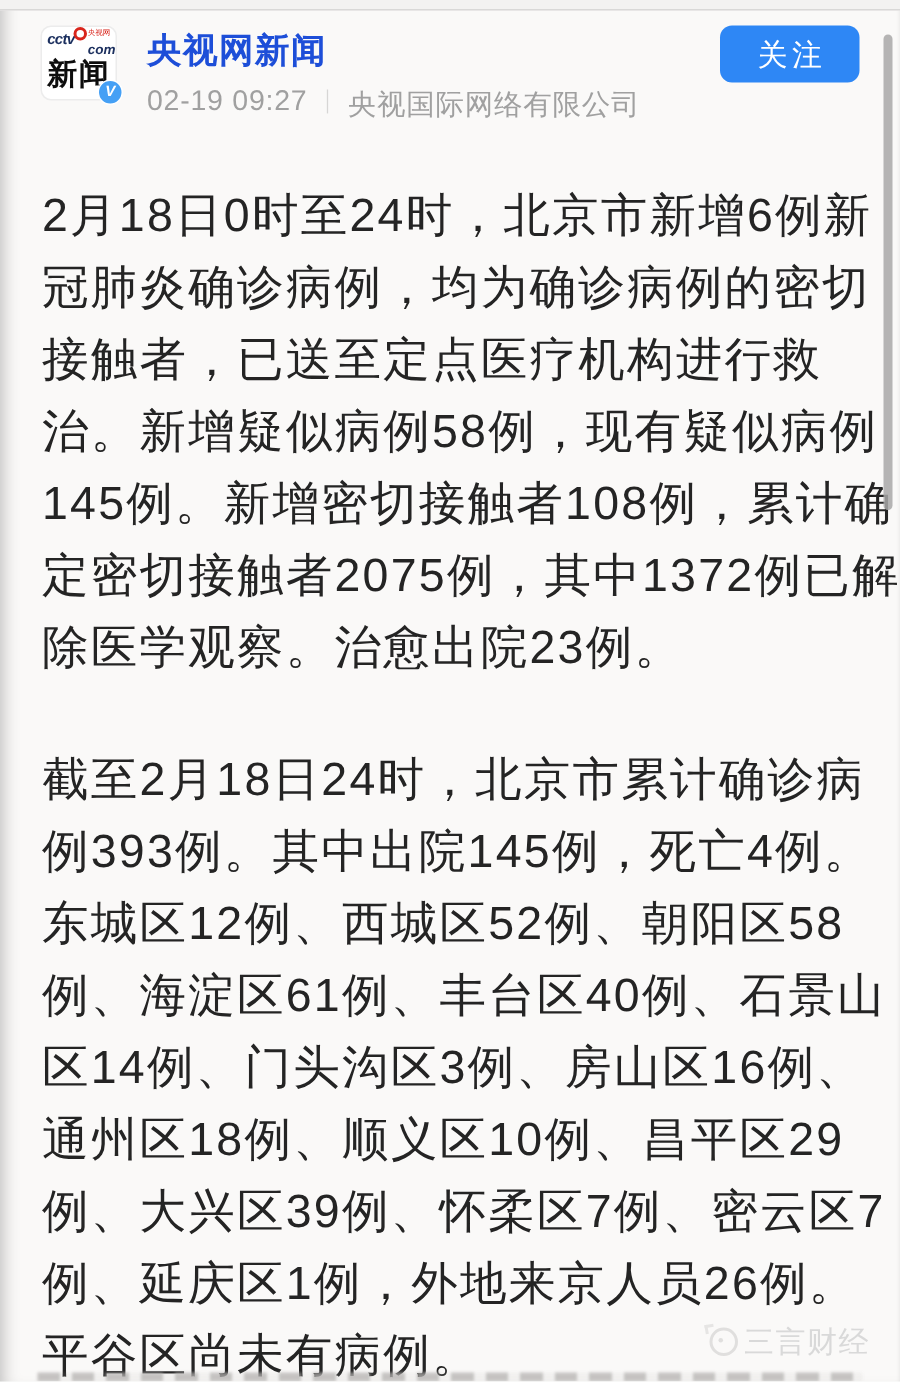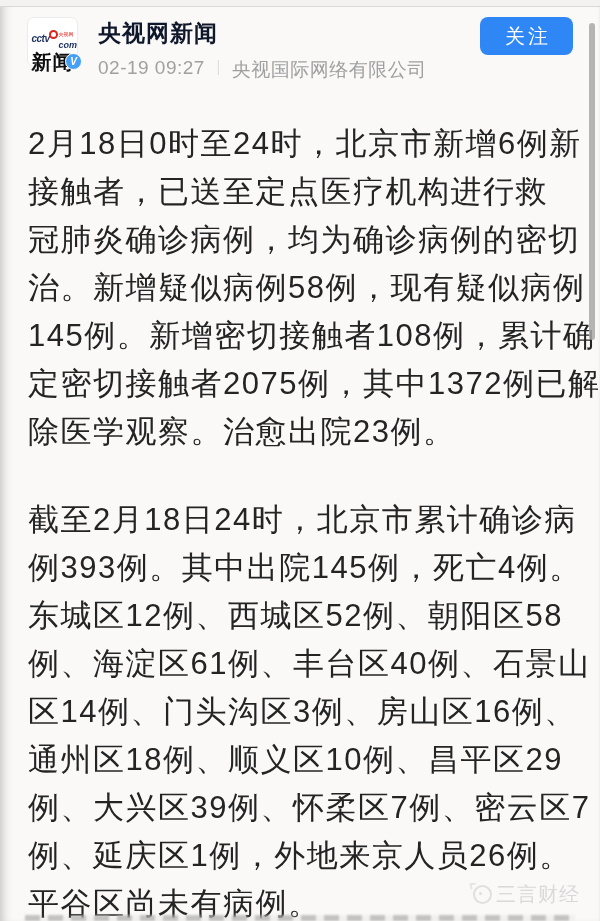--- a/index.html
+++ b/index.html
@@ -21,34 +21,34 @@
     background:var(--page-bg);
     box-shadow:inset 10px 0 12px -9px rgba(0,0,0,.28), inset -2px 0 3px -2px rgba(0,0,0,.10);
   }
   .top-strip{height:7px;background:#f3f2f1;border-bottom:1px solid #d9d8d7;}
   
   .header{display:flex;align-items:flex-start;padding:10px 27px 0 27px;}
   .avatar{
     position:relative;width:51px;height:50px;background:#fff;
     border:1px solid #ececec;border-radius:7px;cursor:pointer;flex:0 0 auto;
   }
-  .av-row1{display:flex;align-items:flex-start;justify-content:center;margin-top:16px;line-height:1;}
+  .av-row1{display:flex;align-items:flex-start;justify-content:center;margin-top:4px;line-height:1;}
   .av-cctv{font-size:10px;font-weight:bold;font-style:italic;color:var(--logo-navy);letter-spacing:-0.5px;}
   .av-ring{width:9px;height:9px;border:2px solid var(--logo-red);border-radius:50%;margin:-4px 0 0 -1px;}
   .av-side{font-size:5px;color:var(--logo-red);line-height:1;margin:-2px 0 0 1px;white-space:nowrap;}
   .av-com{font-size:9px;font-weight:bold;font-style:italic;color:var(--logo-navy);text-align:right;margin:-3px 0 0 10px;line-height:1;}
   .av-title{font-size:20px;font-weight:900;color:#0d0d0d;text-align:center;margin-top:2px;letter-spacing:1px;line-height:1;}
   .badge{
     position:absolute;right:-5px;bottom:-4px;width:17px;height:17px;border-radius:50%;
     background:var(--badge-blue);border:1.5px solid #fff;
     display:flex;align-items:center;justify-content:center;
     color:#fff;font-size:10px;font-weight:bold;font-style:italic;
   }
   .meta{margin-left:20px;padding-top:1px;min-width:0;}
-  .name{font-size:23px;font-weight:600;color:#0f172a;cursor:pointer;letter-spacing:1px;}
+  .name{font-size:23px;font-weight:600;color:#1d4ed8;cursor:pointer;letter-spacing:1px;}
   .subline{display:flex;align-items:flex-start;margin-top:8px;font-size:19px;color:var(--muted-text);letter-spacing:0.5px;white-space:nowrap;}
   .sep{color:#d7d6d5;margin:0 11px;font-size:17px;transform:scaleX(.6);}
   .follow-btn{
     margin-left:auto;flex:0 0 auto;width:93px;height:38px;border:none;border-radius:8px;
     background:var(--follow-blue);color:#fff;font-size:20px;letter-spacing:3px;
     font-family:inherit;cursor:pointer;padding-left:3px;text-align:center;
   }
   
   .post-body{padding:0 28px;margin-top:37px;}
   .paragraph + .paragraph{margin-top:40px;}
@@ -99,22 +99,22 @@
         <span>央视国际网络有限公司</span>
       </div>
     </div>
 
     <button class="follow-btn">关注</button>
   </header>
 
   <main class="post-body">
       <div class="paragraph">
         <div class="text-line">2月18日0时至24时，北京市新增6例新</div>
+        <div class="text-line">冠肺炎确诊病例，均为确诊病例的密切</div>
         <div class="text-line">接触者，已送至定点医疗机构进行救</div>
-        <div class="text-line">冠肺炎确诊病例，均为确诊病例的密切</div>
         <div class="text-line">治。新增疑似病例58例，现有疑似病例</div>
         <div class="text-line">145例。新增密切接触者108例，累计确</div>
         <div class="text-line">定密切接触者2075例，其中1372例已解</div>
         <div class="text-line">除医学观察。治愈出院23例。</div>
       </div>
       <div class="paragraph">
         <div class="text-line">截至2月18日24时，北京市累计确诊病</div>
         <div class="text-line">例393例。其中出院145例，死亡4例。</div>
         <div class="text-line">东城区12例、西城区52例、朝阳区58</div>
         <div class="text-line">例、海淀区61例、丰台区40例、石景山</div>

